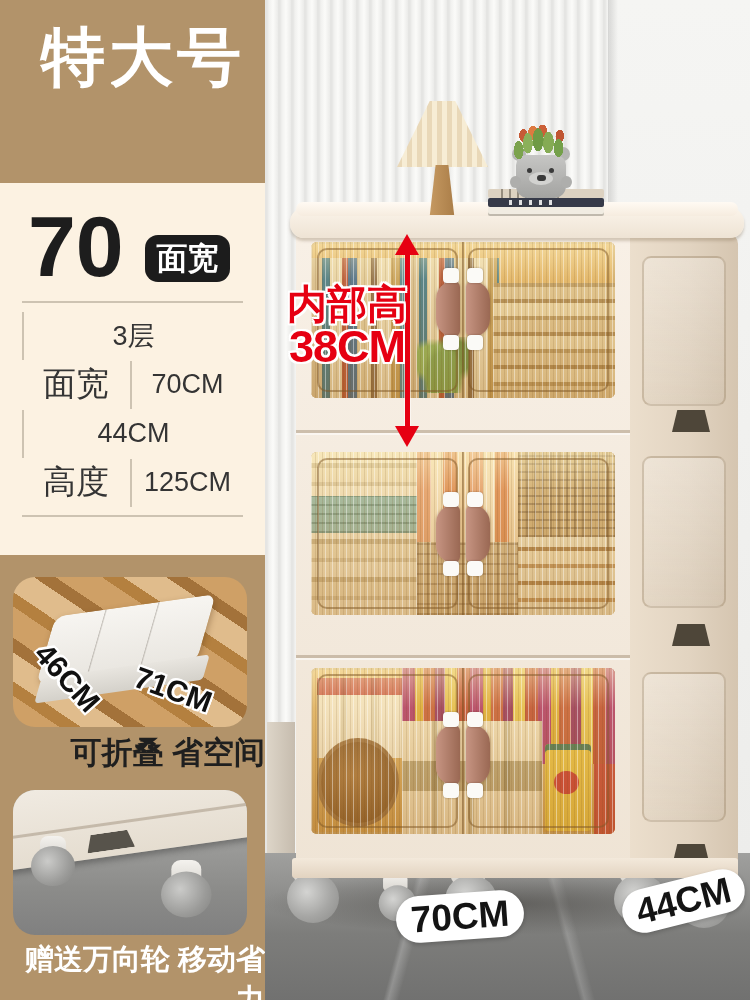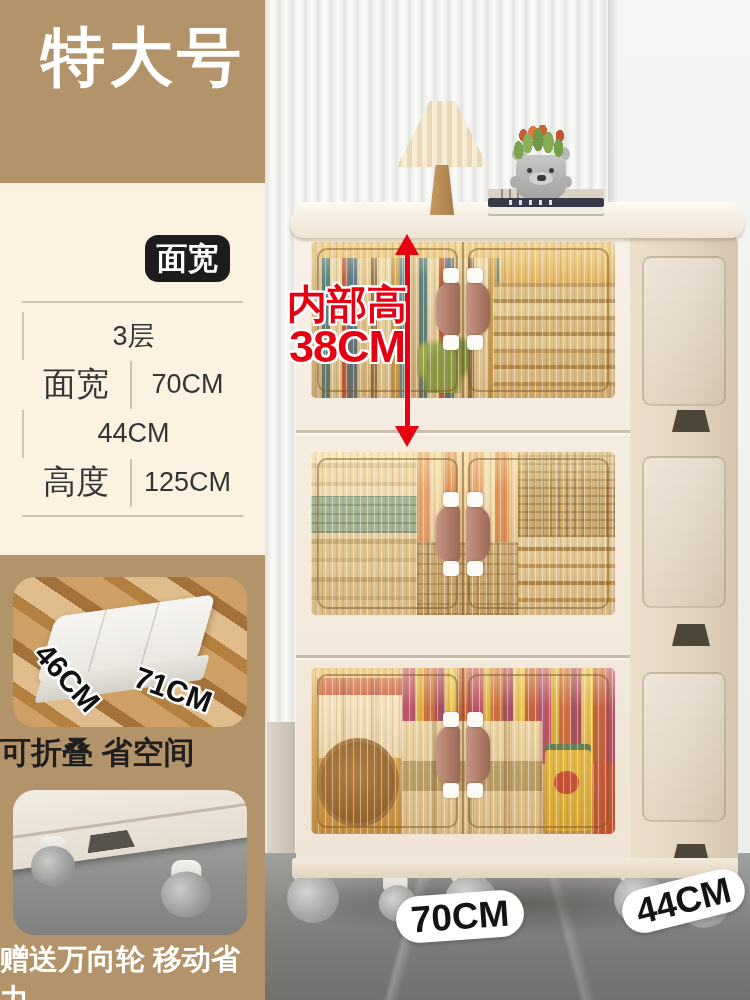--- a/index.html
+++ b/index.html
@@ -33,21 +33,21 @@
   .fold-lid{position:absolute;left:32px;top:30px;width:162px;height:64px;border-radius:10px;
     background:linear-gradient(180deg,#f7f5f1,#e9e6e0),
                linear-gradient(90deg,transparent 0 32%,rgba(150,145,138,.0) 32%);
     transform:rotate(-8deg) skewX(-24deg);
     box-shadow:2px 3px 6px rgba(80,50,20,.35);
     background-image:linear-gradient(90deg,transparent 31%,rgba(158,152,144,.55) 31.5%,transparent 32.5%,transparent 64%,rgba(158,152,144,.55) 64.5%,transparent 65.5%),linear-gradient(180deg,#f7f5f1,#e9e6e0);}
   .fold-front{position:absolute;left:24px;top:90px;width:170px;height:24px;border-radius:4px;
     background:linear-gradient(180deg,#e8e5df,#d4d1ca);transform:rotate(-8deg) skewX(-24deg);}
   .dim-tag{position:absolute;font-size:30px;font-weight:900;color:#101010;white-space:nowrap;
     text-shadow:-2px 0 #fff,2px 0 #fff,0 -2px #fff,0 2px #fff,-2px -2px #fff,2px 2px #fff,2px -2px #fff,-2px 2px #fff;}
-  .feat-caption{position:absolute;left:0;width:265px;text-align:left;font-weight:800;}
+  .feat-caption{position:absolute;left:0;width:265px;text-align:right;font-weight:800;}
   .cap1{top:732px;font-size:31px;color:#1f1f1f;}
   .cap2{top:940px;font-size:29px;color:#ffffff;}
   .card-wheel{top:790px;height:145px;
     background:linear-gradient(180deg,#aeaeac,#8b8b89 70%,#808080),
                linear-gradient(115deg,transparent 48%,rgba(255,255,255,.25) 49%,transparent 51%);}
   .c2-cab{position:absolute;left:-16px;top:-36px;width:282px;height:98px;border-radius:6px;
     background:linear-gradient(180deg,#f3eee6,#e5ddd0);transform:rotate(-8deg);
     box-shadow:0 4px 6px rgba(30,30,30,.35);}
   .c2-groove{position:absolute;left:0;top:64px;width:100%;height:3px;background:rgba(130,110,85,.35);}
   .c2-slot{position:absolute;left:84px;top:74px;width:48px;height:18px;background:#57534b;
@@ -215,20 +215,21 @@
 </style>
 </head>
 <body>
 
 <div id="app">
 
   <div class="left-col">
     <div class="lc-title">特大号</div>
 
     <div class="lc-spec">
+      <div class="spec-num">70</div>
       <div class="spec-badge">面宽</div>
       <div class="spec-table">
         <div class="spec-row">
           <div class="spec-value">3层</div>
         </div>
         <div class="spec-row">
           <div class="spec-label">面宽</div>
           <div class="spec-value">70CM</div>
         </div>
         <div class="spec-row">

